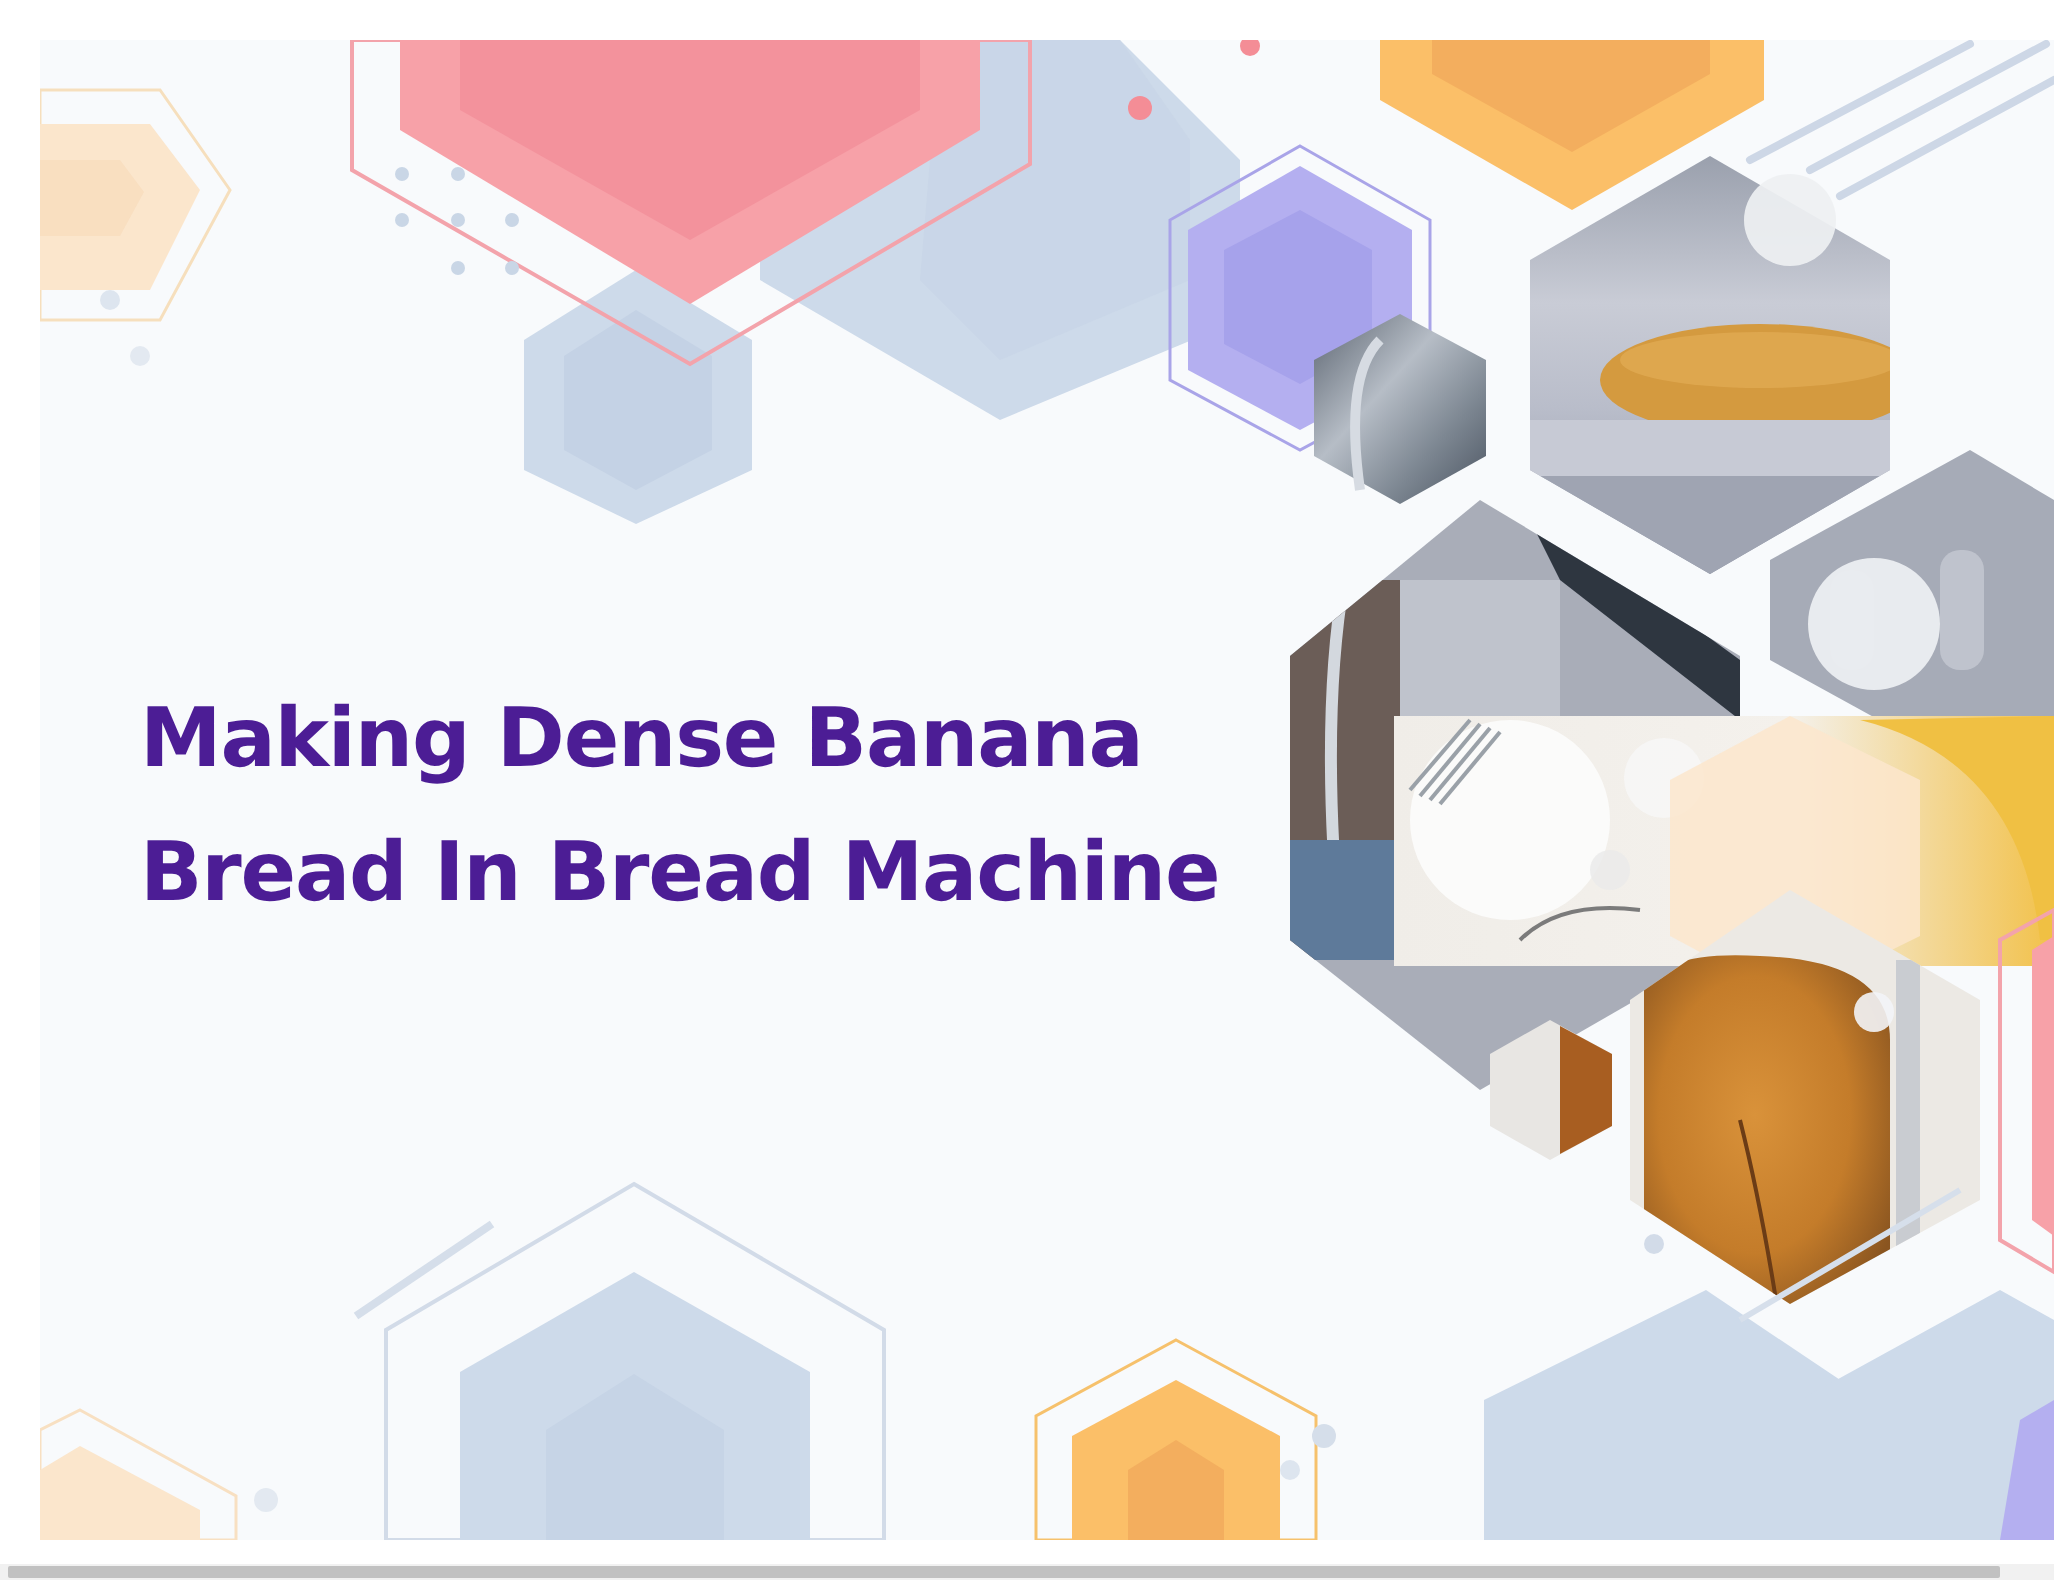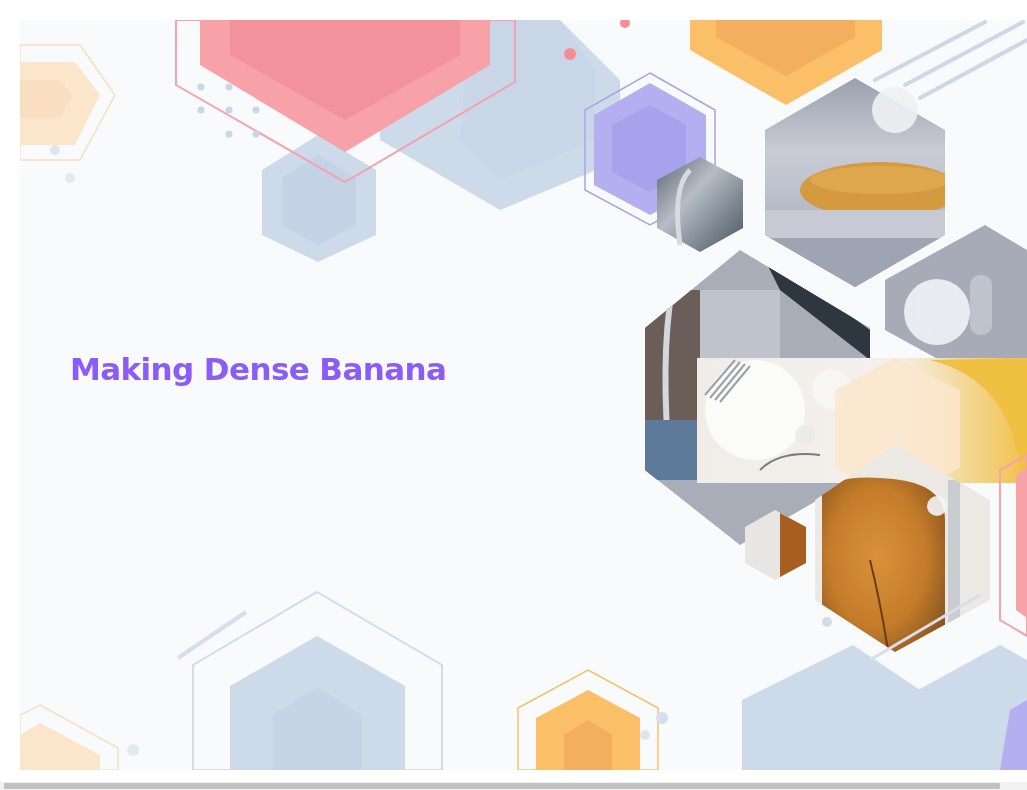--- a/index.html
+++ b/index.html
@@ -14,23 +14,23 @@
       width: 1007px; height: 750px;
       background: #f8fafc;
       overflow: hidden;
     }
     .banner svg.bg { position: absolute; left: 0; top: 0; }
     .title {
       position: absolute; left: 50px; top: 316px;
       margin: 0;
       font-family: "DejaVu Sans", sans-serif;
       font-weight: bold;
-      font-size: 31px;
+      font-size: 41px;
       line-height: 67px;
-      color: #8b5cf6;
+      color: #4c1d95;
       letter-spacing: -0.6px;
       white-space: nowrap;
     }
     .title span { display: block; }
     .hscroll {
       position: absolute; left: 0; top: 782px; width: 1027px; height: 8px;
       background: #f1f1f1;
     }
     .hscroll-thumb {
       position: absolute; left: 4px; top: 1px; height: 6px; width: 996px;
@@ -203,18 +203,19 @@
     <circle cx="645" cy="735" r="5" fill="#dde5ef"></circle>
 
     <polygon points="853,645 935,700 935,770 742,770 742,700" fill="#cddaea"></polygon>
     <polygon points="1000,645 1027,660 1027,770 900,770 900,700" fill="#cddaea"></polygon>
     <polygon points="1027,700 1010,710 1000,770 1027,770" fill="#b4aff0"></polygon>
     <line x1="870" y1="660" x2="980" y2="595" stroke="#d6dfeb" stroke-width="3"></line>
   </svg>
 
   <h1 class="title">
     <span>Making Dense Banana</span>
+    <span>Bread In Bread Machine</span>
   </h1>
 </div>
 
 <div class="hscroll">
   <div class="hscroll-thumb"></div>
 </div>
 
 </body></html>

